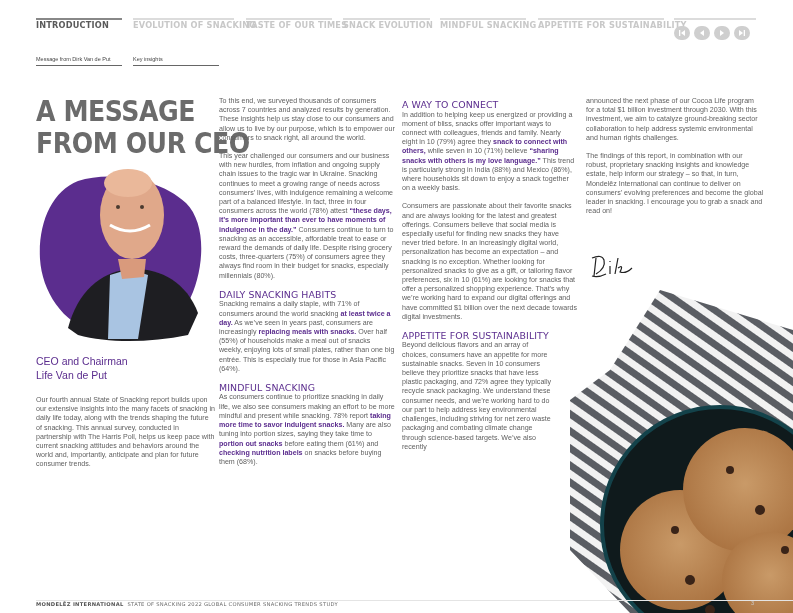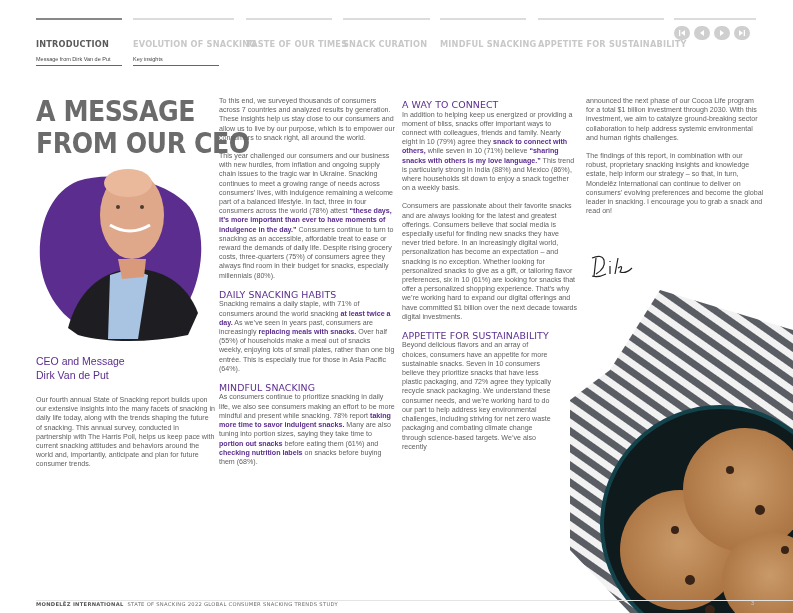--- a/index.html
+++ b/index.html
@@ -2,21 +2,21 @@
 <html><head>
 <meta charset="utf-8">
 <style>
   * { box-sizing: border-box; margin: 0; padding: 0; }
   html, body { width: 793px; height: 613px; background: #ffffff; overflow: hidden; }
   body { position: relative; font-family: "Liberation Sans", sans-serif; color: #5a5a5a; }
 
   .nav { position: absolute; top: 18px; left: 36px; right: 36px; height: 22px; }
   .nav-tab { position: absolute; top: 0; height: 22px; border-top: 2px solid #dcdcdc;
     font-family: "DejaVu Sans", sans-serif; font-weight: bold; font-size: 8.2px; letter-spacing: 0.2px;
-    color: #c8c8c8; padding-top: 19px; white-space: nowrap; cursor: pointer; }
+    color: #c8c8c8; padding-top: 0; white-space: nowrap; cursor: pointer; }
   .nav-tab.active { border-top-color: #888; color: #5a5a5a; }
   .nav-controls { position: absolute; top: 0; left: 638px; width: 82px; border-top: 2px solid #dcdcdc; height: 22px; padding-top: 6px; display: flex; gap: 4px; }
   .ctrl { width: 16px; height: 14px; border-radius: 7px; background: #cfcfcf; display: flex; align-items: center; justify-content: center; cursor: pointer; }
   .ctrl svg { width: 8px; height: 8px; }
 
   .subnav { position: absolute; top: 56px; left: 36px; height: 10px; }
   .subtab { position: absolute; top: 0; font-size: 5.5px; color: #444; white-space: nowrap; border-bottom: 1.5px solid #666; padding-bottom: 3px; cursor: pointer; }
 
   .title { position: absolute; left: 36px; top: 96px; font-family: "DejaVu Sans", sans-serif; font-weight: bold;
     font-size: 28px; line-height: 32px; color: #6b6b6b; letter-spacing: -0.5px; transform: scaleX(0.9); transform-origin: left top; }
@@ -44,21 +44,21 @@
   .footer b { color: #555; }
   .pagenum { position: absolute; left: 751px; top: 600px; font-size: 5.5px; color: #ccc; }
 </style>
 </head>
 <body>
 
 <div class="nav">
   <div class="nav-tab active" style="left:0;width:86px">INTRODUCTION</div>
   <div class="nav-tab" style="left:97px;width:101px">EVOLUTION OF SNACKING</div>
   <div class="nav-tab" style="left:210px;width:86px">TASTE OF OUR TIMES</div>
-  <div class="nav-tab" style="left:307px;width:87px">SNACK CURATION</div>
+  <div class="nav-tab" style="left:307px;width:87px">SNACK EVOLUTION</div>
   <div class="nav-tab" style="left:404px;width:86px">MINDFUL SNACKING</div>
   <div class="nav-tab" style="left:502px;width:126px">APPETITE FOR SUSTAINABILITY</div>
   <div class="nav-controls">
     <div class="ctrl">
       <svg viewBox="0 0 8 8">
           <rect x="1" y="1" width="1.3" height="6" fill="#fff"></rect>
           <path d="M7 1 L3 4 L7 7 Z" fill="#fff"></path>
         </svg>
     </div>
     <div class="ctrl">
@@ -102,22 +102,22 @@
 
     <ellipse cx="94" cy="52" rx="32" ry="44" fill="#e0a88a"></ellipse>
     <ellipse cx="90" cy="20" rx="24" ry="14" fill="#eab89a"></ellipse>
     <path d="M72 62 Q92 74 112 62" stroke="#fff" stroke-width="3" fill="none"></path>
     <circle cx="80" cy="44" r="2" fill="#4a3a30"></circle>
     <circle cx="104" cy="44" r="2" fill="#4a3a30"></circle>
   </svg>
 </div>
 
 <div class="role">
-  <div>CEO and Message</div>
-  <div>Dirk Van de Put</div>
+  <div>CEO and Chairman</div>
+  <div>Life Van de Put</div>
 </div>
 
 <div class="col c1">
   <p>Our fourth annual State of Snacking report builds upon our extensive insights into the many facets of snacking in daily life today, along with the trends shaping the future of snacking. This annual survey, conducted in partnership with The Harris Poll, helps us keep pace with current snacking attitudes and behaviors around the world and, importantly, anticipate and plan for future consumer trends.</p>
 </div>
 
 <div class="col c2">
   <p>To this end, we surveyed thousands of consumers across 7 countries and analyzed results by generation. These insights help us stay close to our consumers and allow us to live by our purpose, which is to empower our consumers to snack right, all around the world.</p>
   <p><span>This year challenged our consumers and our business with new hurdles, from inflation and ongoing supply chain issues to the tragic war in Ukraine. Snacking continues to meet a growing range of needs across consumers’ lives, with indulgence remaining a welcome part of a balanced lifestyle. In fact, three in four consumers across the world (78%) attest </span><span class="hl">“these days, it’s more important than ever to have moments of indulgence in the day.”</span><span> Consumers continue to turn to snacking as an accessible, affordable treat to ease or reward the demands of daily life. Despite rising grocery costs, three-quarters (75%) of consumers agree they always find room in their budget for snacks, especially millennials (80%).</span></p>
   <h3>DAILY SNACKING HABITS</h3>

